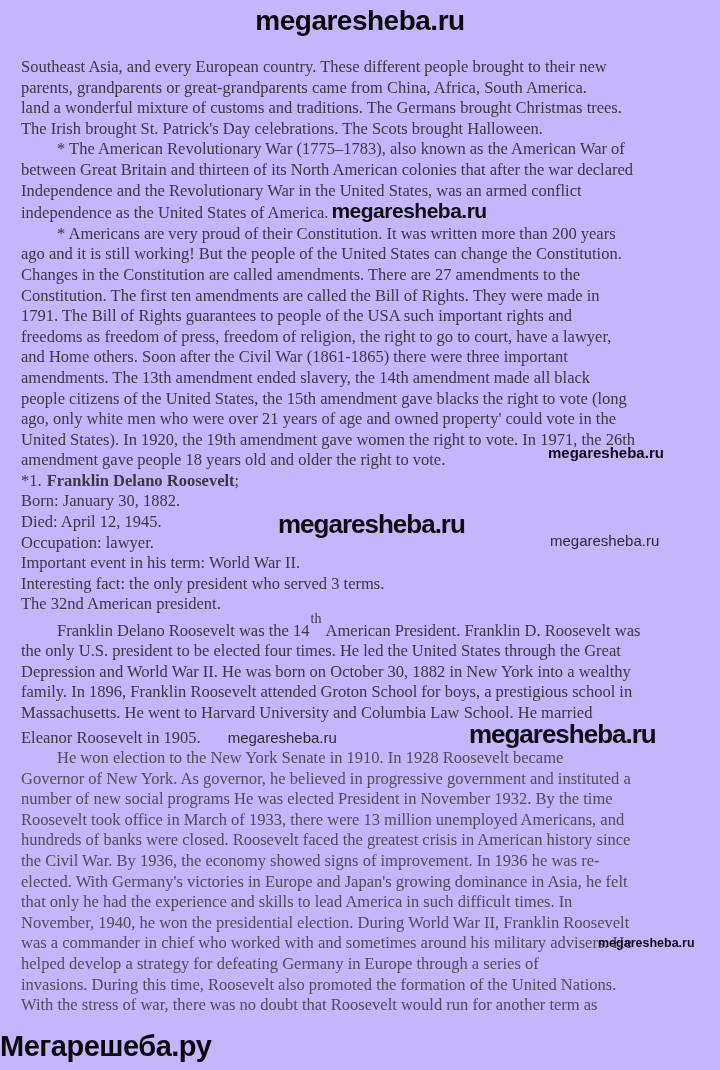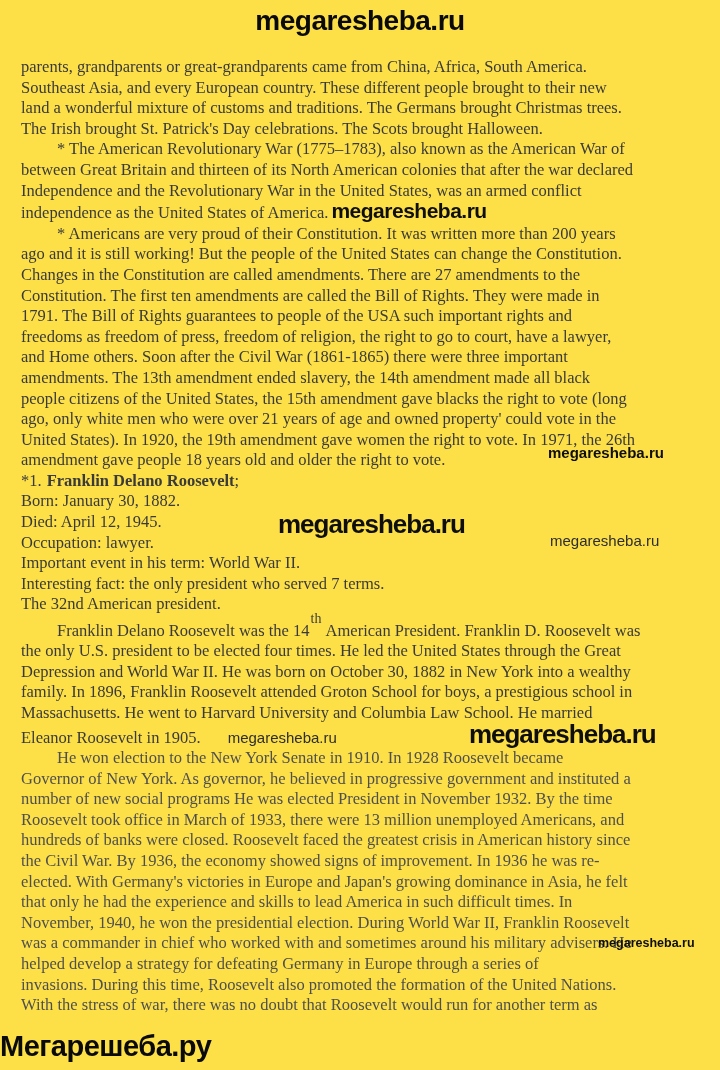--- a/index.html
+++ b/index.html
@@ -1,20 +1,20 @@
 <!DOCTYPE html>
 <html><head>
 <meta charset="utf-8">
 <style>
   html, body { margin: 0; padding: 0; background: #ffffff; }
   .page {
     position: relative;
     width: 720px;
     height: 1070px;
-    background: #fde047;
+    background: #c4b5fd;
     overflow: hidden;
     font-family: "Liberation Serif", "DejaVu Serif", serif;
   }
   .header {
     text-align: center;
     padding-top: 5px;
     font-family: "Liberation Sans", "DejaVu Sans", sans-serif;
     font-weight: bold;
     font-size: 28px;
     letter-spacing: -0.5px;
@@ -81,22 +81,22 @@
 </style>
 </head>
 <body>
 
 <div class="page">
 
   <div class="header">megaresheba.ru</div>
 
   <div class="content">
 
+    <div class="ln">Southeast Asia, and every European country. These different people brought to their new</div>
     <div class="ln">parents, grandparents or great-grandparents came from China, Africa, South America.</div>
-    <div class="ln">Southeast Asia, and every European country. These different people brought to their new</div>
     <div class="ln">land a wonderful mixture of customs and traditions. The Germans brought Christmas trees.</div>
     <div class="ln">The Irish brought St. Patrick's Day celebrations. The Scots brought Halloween.</div>
 
     <div class="ln indent">* The American Revolutionary War (1775–1783), also known as the American War of</div>
     <div class="ln">between Great Britain and thirteen of its North American colonies that after the war declared</div>
     <div class="ln">Independence and the Revolutionary War in the United States, was an armed conflict</div>
     <div class="ln">
       <span>independence as the United States of America.</span><span class="wm wm-inline-lg">megaresheba.ru</span>
     </div>
 
@@ -114,21 +114,21 @@
     <div class="ln">amendment gave people 18 years old and older the right to vote.</div>
 
     <div class="ln">
       <span>*1.</span><span class="b name-gap">Franklin Delano Roosevelt</span><span>;</span>
     </div>
 
     <div class="ln">Born: January 30, 1882.</div>
     <div class="ln">Died: April 12, 1945.</div>
     <div class="ln">Occupation: lawyer.</div>
     <div class="ln">Important event in his term: World War II.</div>
-    <div class="ln">Interesting fact: the only president who served 7 terms.</div>
+    <div class="ln">Interesting fact: the only president who served 3 terms.</div>
     <div class="ln">The 32nd American president.</div>
 
     <div class="ln indent">
       <span>Franklin Delano Roosevelt was the 14</span><sup class="ord">th</sup><span> American President. Franklin D. Roosevelt was</span>
     </div>
     <div class="ln">the only U.S. president to be elected four times. He led the United States through the Great</div>
     <div class="ln">Depression and World War II. He was born on October 30, 1882 in New York into a wealthy</div>
     <div class="ln">family. In 1896, Franklin Roosevelt attended Groton School for boys, a prestigious school in</div>
     <div class="ln">Massachusetts. He went to Harvard University and Columbia Law School. He married</div>
     <div class="ln">

